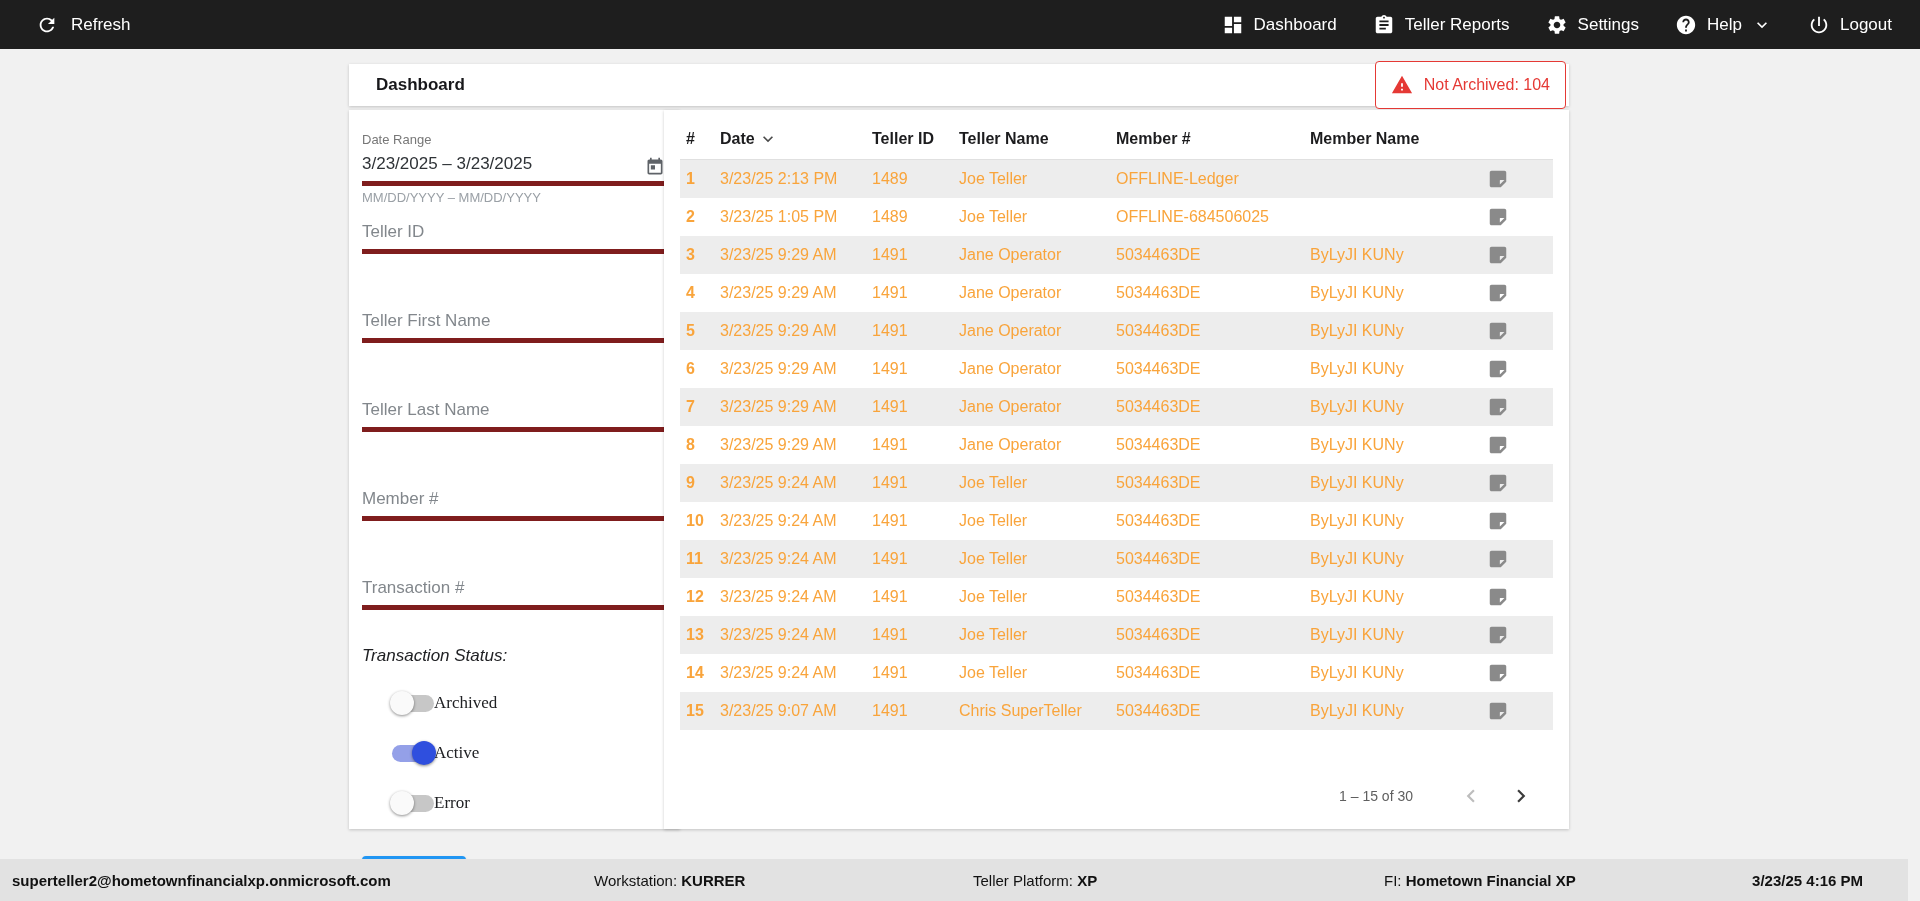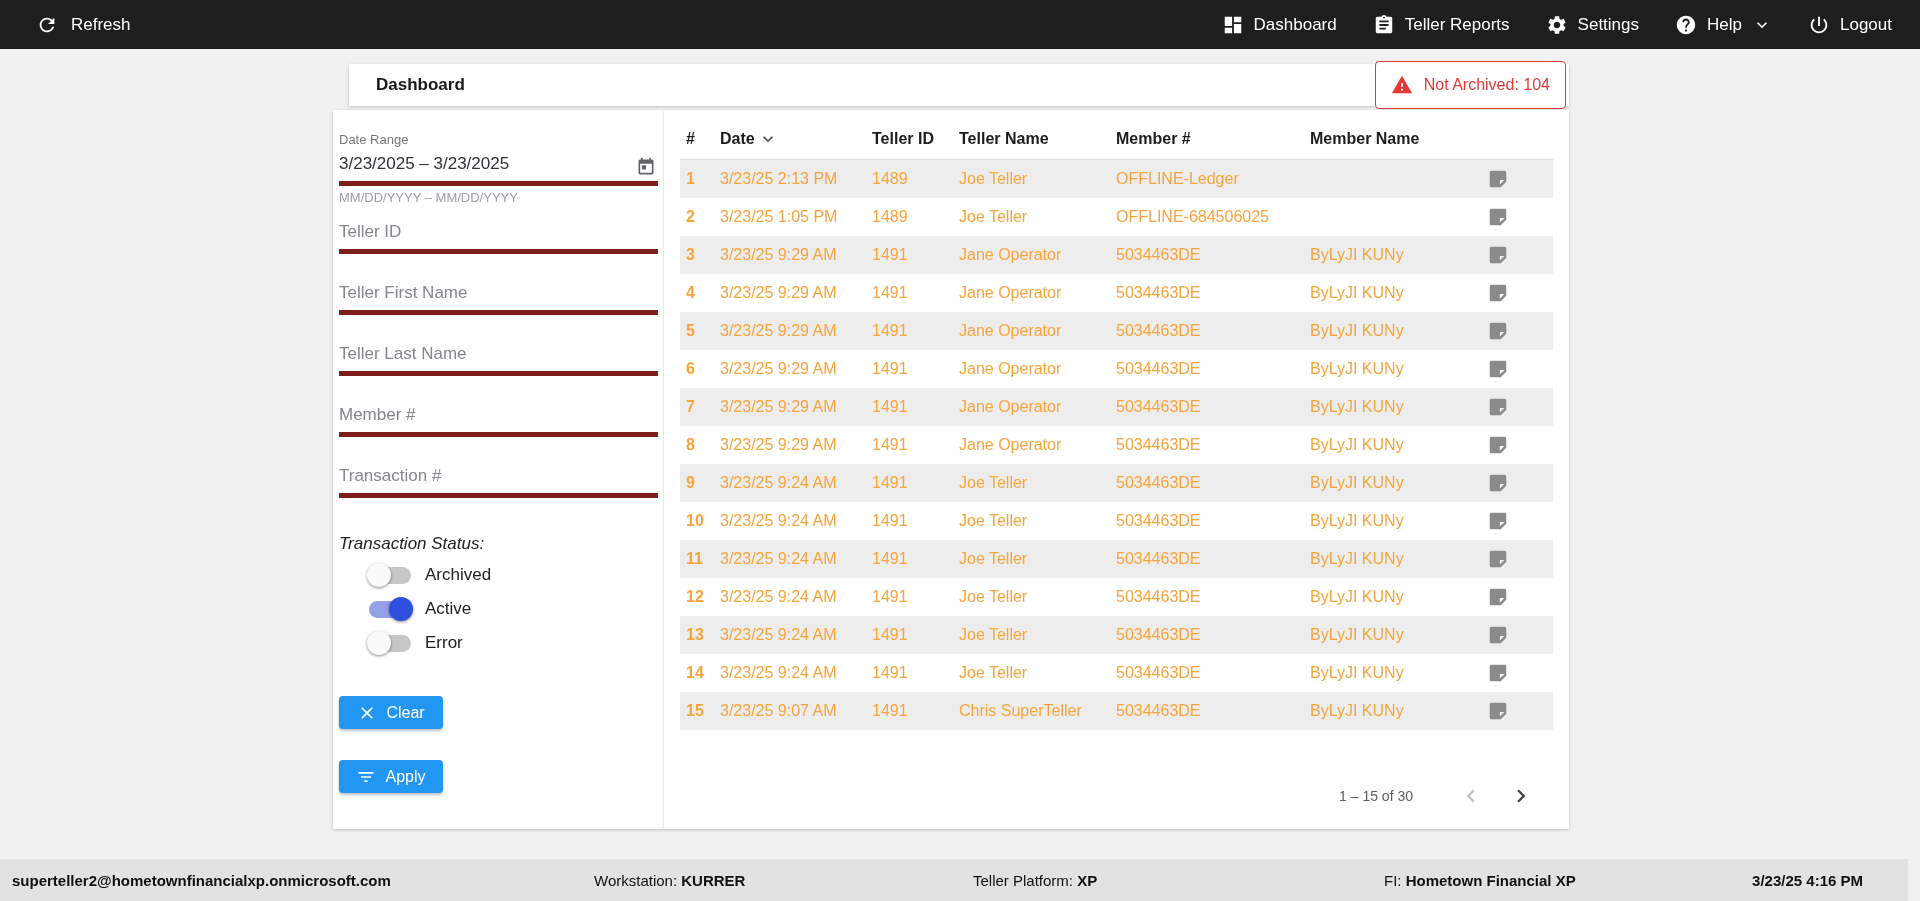--- a/index.html
+++ b/index.html
@@ -30,39 +30,39 @@
   }
   .page-title { font-size:17px; font-weight:700; color:#17171a; }
   .badge {
     display:flex; align-items:center; gap:11px; height:48px; padding:0 15px;
     border:1px solid var(--red,#e53935); border-radius:4px;
     color:var(--red,#e53935); font-size:16px; background:#fff;
   }
 
   
   .filter-card {
-    position:absolute; left:333px; top:110px; width:331px; height:719px;
+    position:absolute; left:349px; top:110px; width:331px; height:719px;
     background:#fff; box-shadow:0 1px 3px rgba(0,0,0,.2);
-    padding:22px 6px 0;
+    padding:22px 13px 0;
   }
   .field-label { display:block; font-size:13px; color:#777; }
   .input-row { position:relative; margin-top:2px; }
   .text-input {
     width:100%; border:none; border-bottom:5px solid #7f1d1d; outline:none;
     background:transparent; font-family:inherit; font-size:17px; color:#3b3f44;
     padding:5px 0 7px; border-radius:0;
   }
   .text-input::placeholder { color:#82878c; }
   .date-input { padding-right:30px; color:#2f3337; }
   .calendar-icon { position:absolute; right:2px; bottom:9px; color:#5f6368; cursor:pointer; }
   .helper { font-size:13px; color:#9aa0a6; margin-top:4px; }
-  .plain-field { margin-top:24px; }
+  .plain-field { margin-top:52px; }
   #filter-fields .plain-field:first-child { margin-top:12px; }
   .status-label { margin-top:36px; font-size:17px; color:#202124;font-style:italic; }
-  .toggle-row { display:flex; align-items:center; gap:14px; margin-top:8px; padding-left:30px; height:26px; cursor:pointer; }
+  .toggle-row { display:flex; align-items:center; gap:0; margin-top:24px; padding-left:30px; height:26px; cursor:pointer;font-family:Liberation Serif, serif; }
   .switch { position:relative; width:42px; height:17px; flex:none; }
   .switch .track { position:absolute; inset:0; border-radius:9px; background:#a2a2a2; opacity:.6; }
   .switch .thumb {
     position:absolute; top:-4px; left:-2px; width:24px; height:24px; border-radius:50%;
     background:#fafafa; box-shadow:0 1px 3px rgba(0,0,0,.45);
   }
   .switch.on .track { background:var(--toggle-on-track,#94a0e8); opacity:1; }
   .switch.on .thumb { left:auto; right:-2px; background:var(--toggle-on-thumb,#2f4fde); }
   .toggle-label { font-size:17px; color:#202124; }
   .btn-row { display:flex; gap:31px; margin-top:40px;flex-direction:column; }

